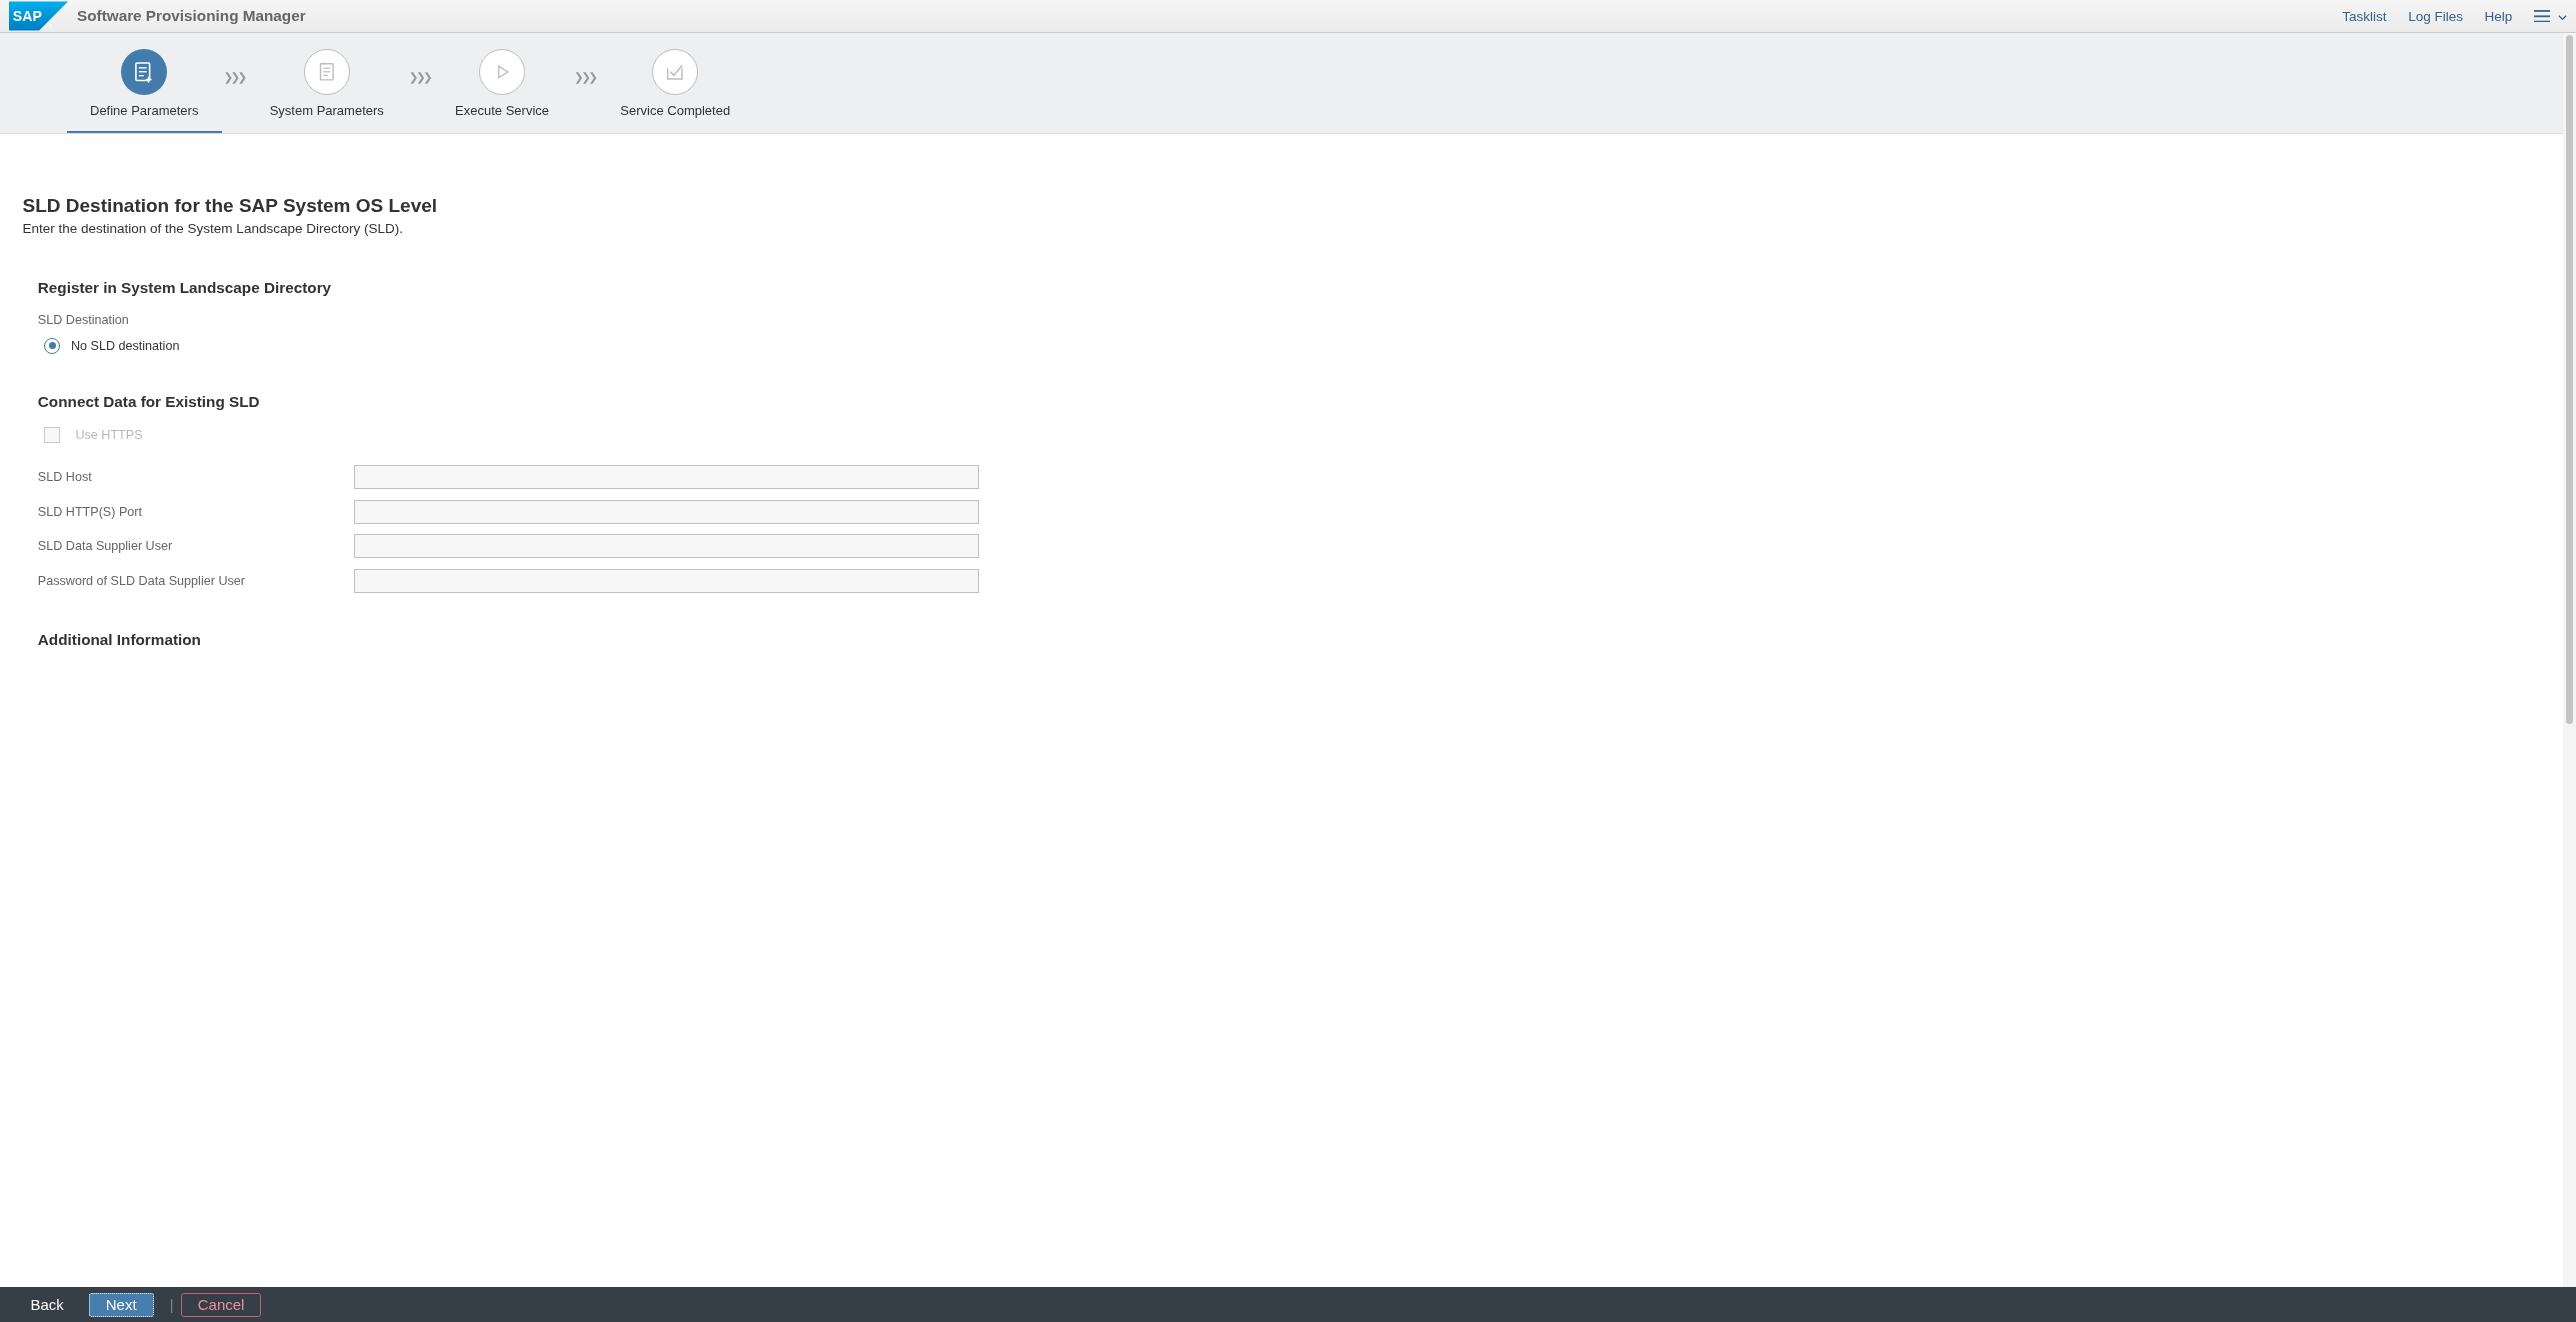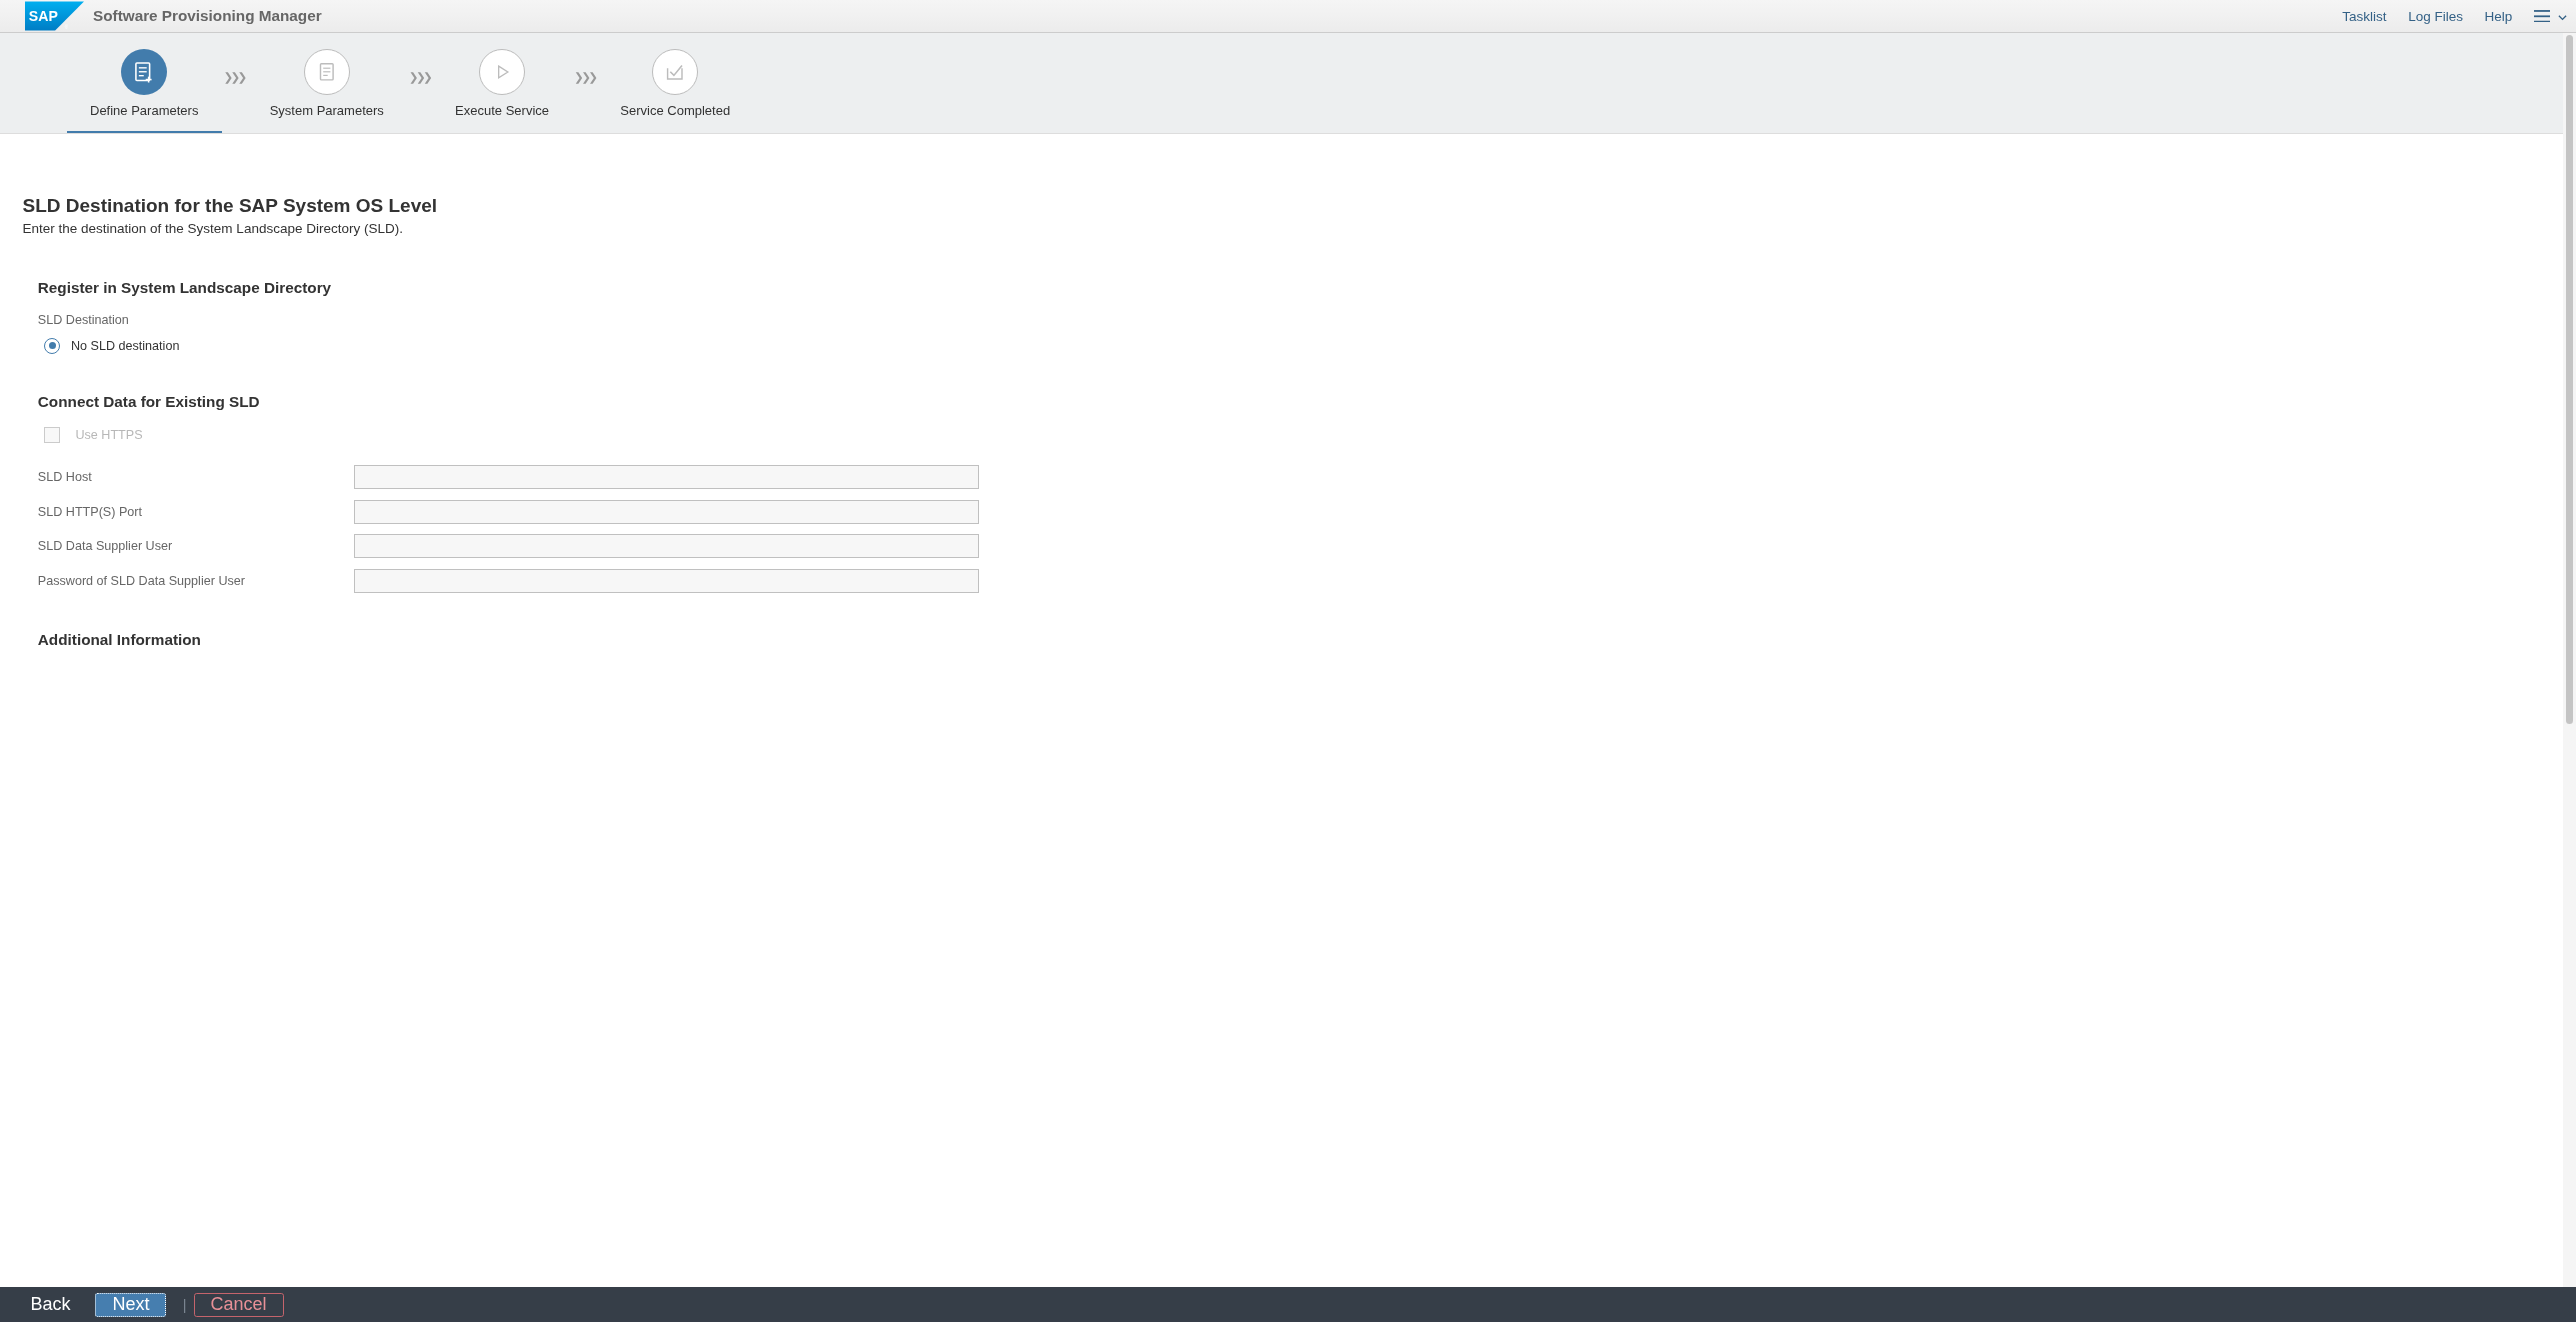--- a/index.html
+++ b/index.html
@@ -21,21 +21,21 @@
       background: linear-gradient(to bottom, #f5f5f5, #ececec);
       border-bottom: 0.9px solid #ccc;
       display: flex;
       align-items: center;
       padding: 0;
     }
 
     .sap-logo {
       height: 30px;
       width: 59px;
-      margin-left: 25px;
+      margin-left: 9px;
       margin-right: 9px;
       display: inline-block;
       position: relative;
     }
 
     .sap-logo svg {
       width: 100%;
       height: 100%;
     }
 
@@ -273,21 +273,21 @@
       height: 35px;
       background: #363e48;
       display: flex;
       align-items: center;
       padding: 0 14.4px;
     }
 
     .footer button {
       height: 24px;
       padding: 0 16px;
-      font-size: 18px;
+      font-size: 15px;
       cursor: pointer;
       border-radius: 2.7px;
       margin-right: 9px;
     }
 
     .btn-back {
       background: transparent;
       border: none;
       color: #fff;
       padding: 0 9px;

